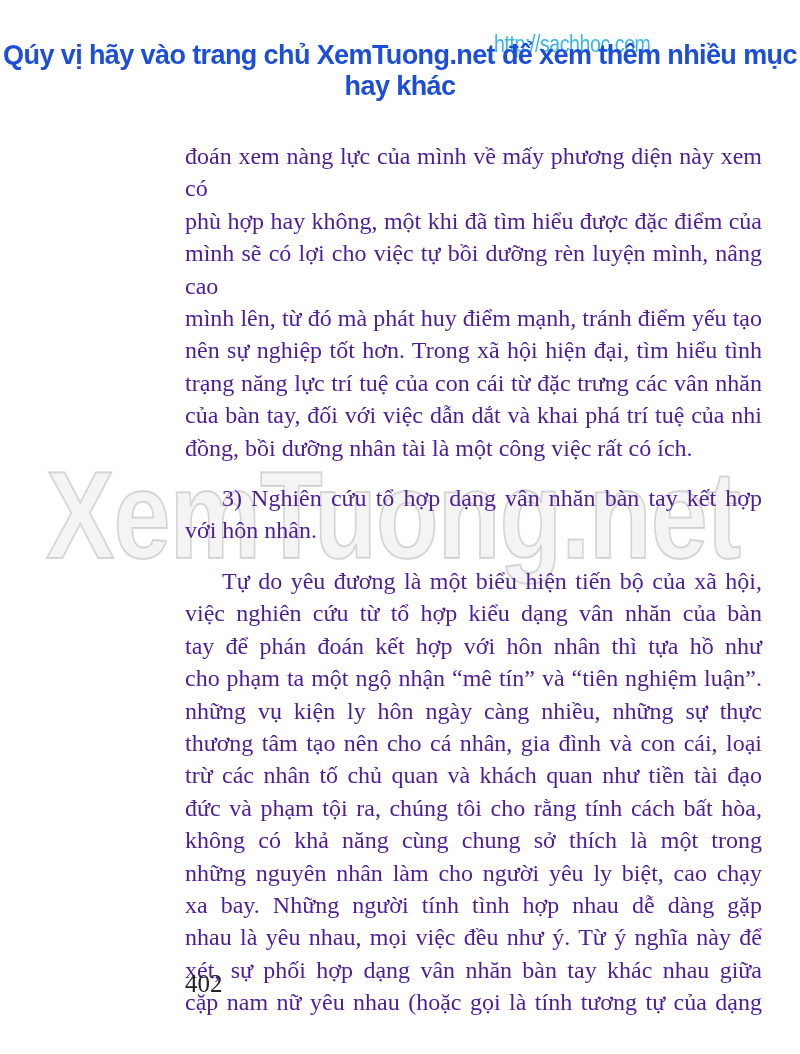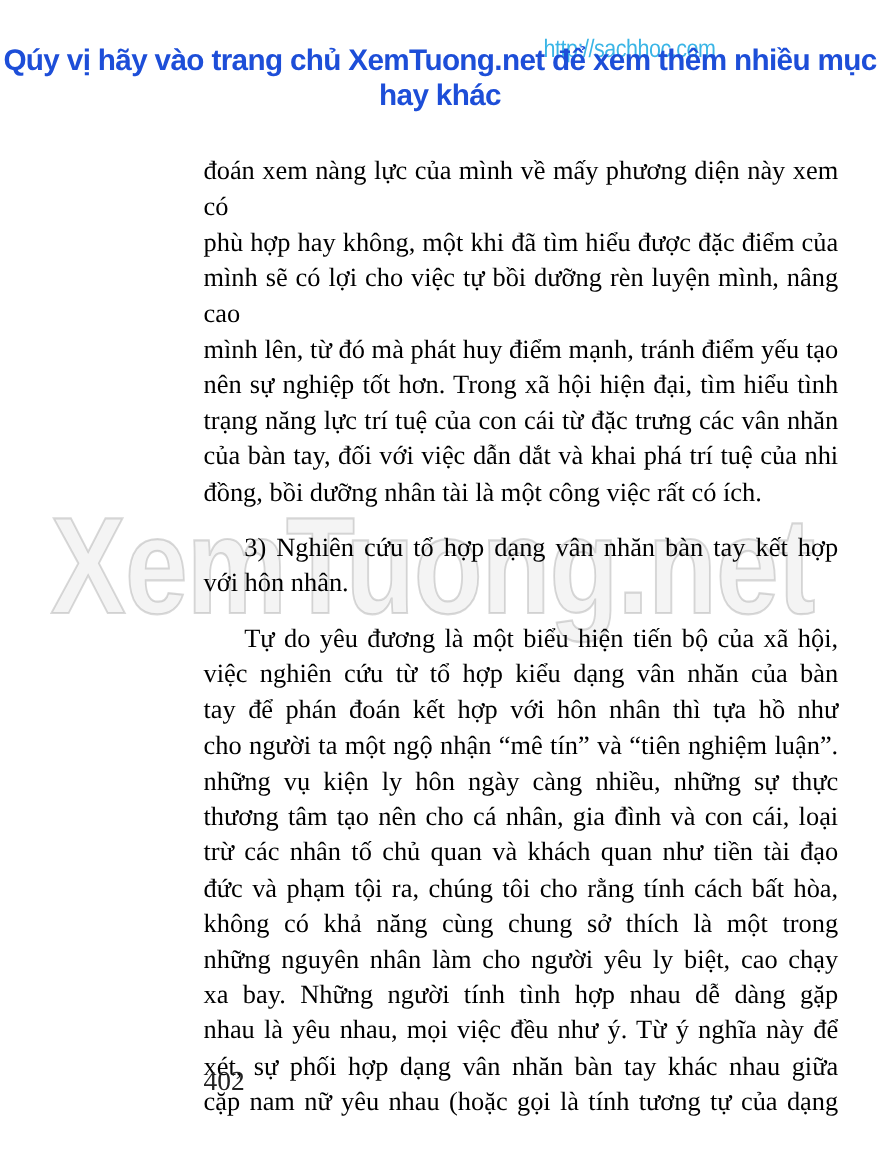--- a/index.html
+++ b/index.html
@@ -54,21 +54,21 @@
     z-index: 1;
     white-space: nowrap;
   }
   .body-text {
     position: absolute;
     top: 140px;
     left: 185px;
     width: 577px;
     font-size: 24px;
     line-height: 32.4px;
-    color: #000000;
+    color: #4c1d95;
     z-index: 2;
   }
   .line {
     text-align: justify;
     text-align-last: justify;
     white-space: normal;
   }
   .line.nojust { text-align: center; text-align-last: left; }
   .line.indent { text-indent: 37px; margin-top: 18px; }
   .page-number {
@@ -94,21 +94,21 @@
       <div class="line">mình lên, từ đó mà phát huy điểm mạnh, tránh điểm yếu tạo</div>
       <div class="line">nên sự nghiệp tốt hơn. Trong xã hội hiện đại, tìm hiểu tình</div>
       <div class="line">trạng năng lực trí tuệ của con cái từ đặc trưng các vân nhăn</div>
       <div class="line">của bàn tay, đối với việc dẫn dắt và khai phá trí tuệ của nhi</div>
       <div class="line nojust">đồng, bồi dưỡng nhân tài là một công việc rất có ích.</div>
       <div class="line indent">3) Nghiên cứu tổ hợp dạng vân nhăn bàn tay kết hợp</div>
       <div class="line nojust">với hôn nhân.</div>
       <div class="line indent">Tự do yêu đương là một biểu hiện tiến bộ của xã hội,</div>
       <div class="line">việc nghiên cứu từ tổ hợp kiểu dạng vân nhăn của bàn</div>
       <div class="line">tay để phán đoán kết hợp với hôn nhân thì tựa hồ như</div>
-      <div class="line">cho người ta một ngộ nhận “mê tín” và “tiên nghiệm luận”.</div>
+      <div class="line">cho phạm ta một ngộ nhận “mê tín” và “tiên nghiệm luận”.</div>
       <div class="line">những vụ kiện ly hôn ngày càng nhiều, những sự thực</div>
       <div class="line">thương tâm tạo nên cho cá nhân, gia đình và con cái, loại</div>
       <div class="line">trừ các nhân tố chủ quan và khách quan như tiền tài đạo</div>
       <div class="line">đức và phạm tội ra, chúng tôi cho rằng tính cách bất hòa,</div>
       <div class="line">không có khả năng cùng chung sở thích là một trong</div>
       <div class="line">những nguyên nhân làm cho người yêu ly biệt, cao chạy</div>
       <div class="line">xa bay. Những người tính tình hợp nhau dễ dàng gặp</div>
       <div class="line">nhau là yêu nhau, mọi việc đều như ý. Từ ý nghĩa này để</div>
       <div class="line">xét, sự phối hợp dạng vân nhăn bàn tay khác nhau giữa</div>
       <div class="line">cặp nam nữ yêu nhau (hoặc gọi là tính tương tự của dạng</div>

